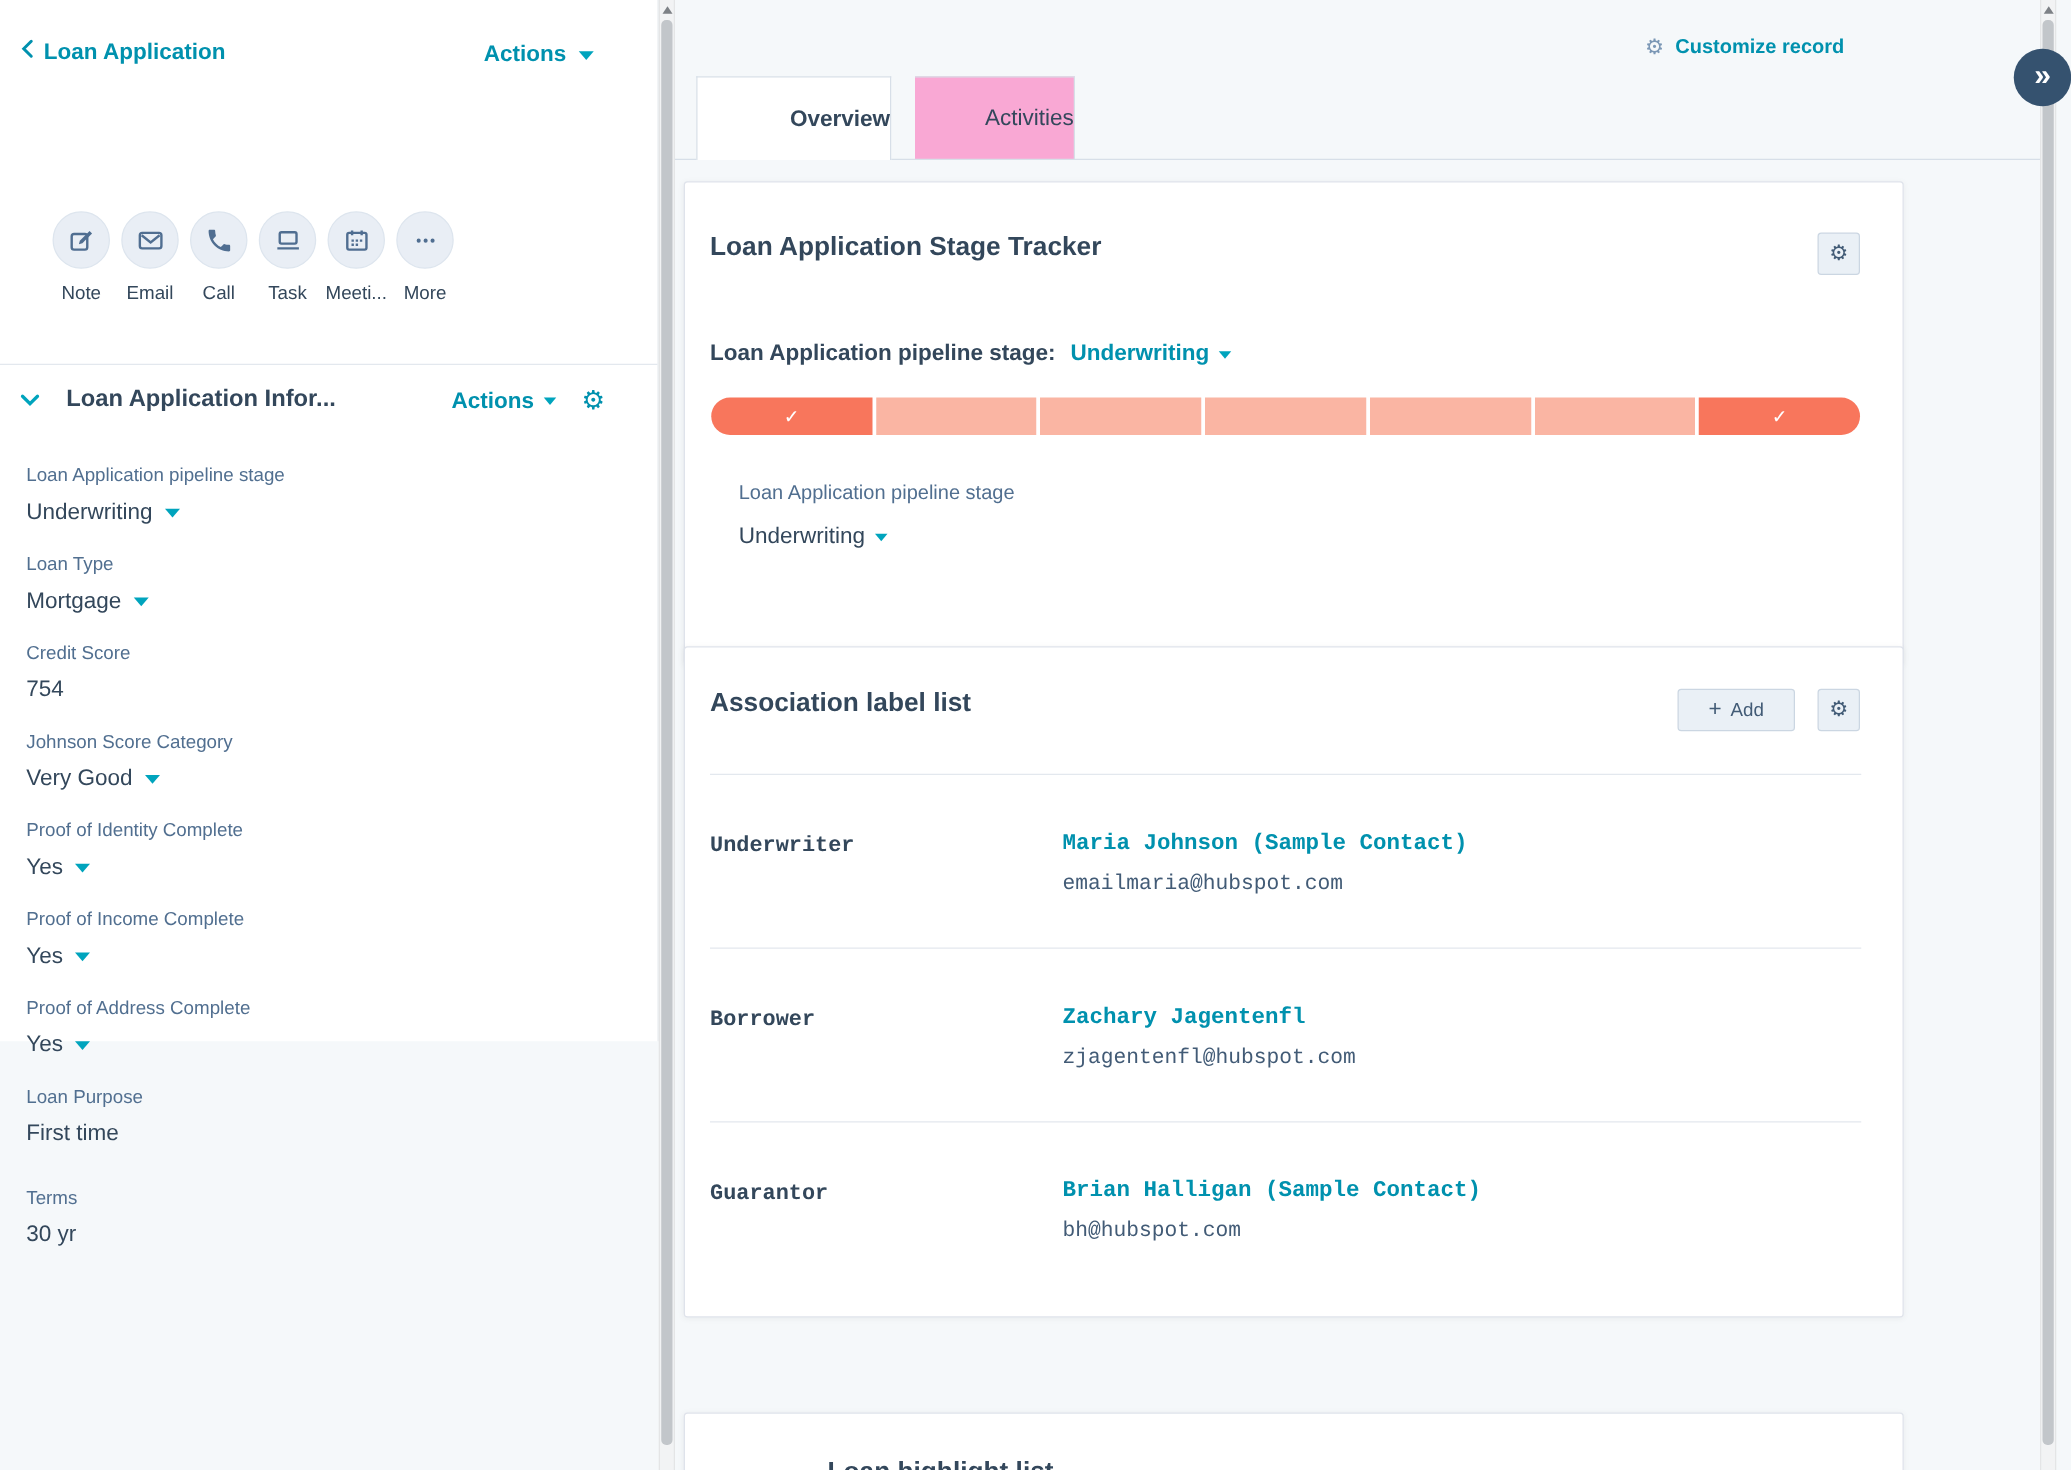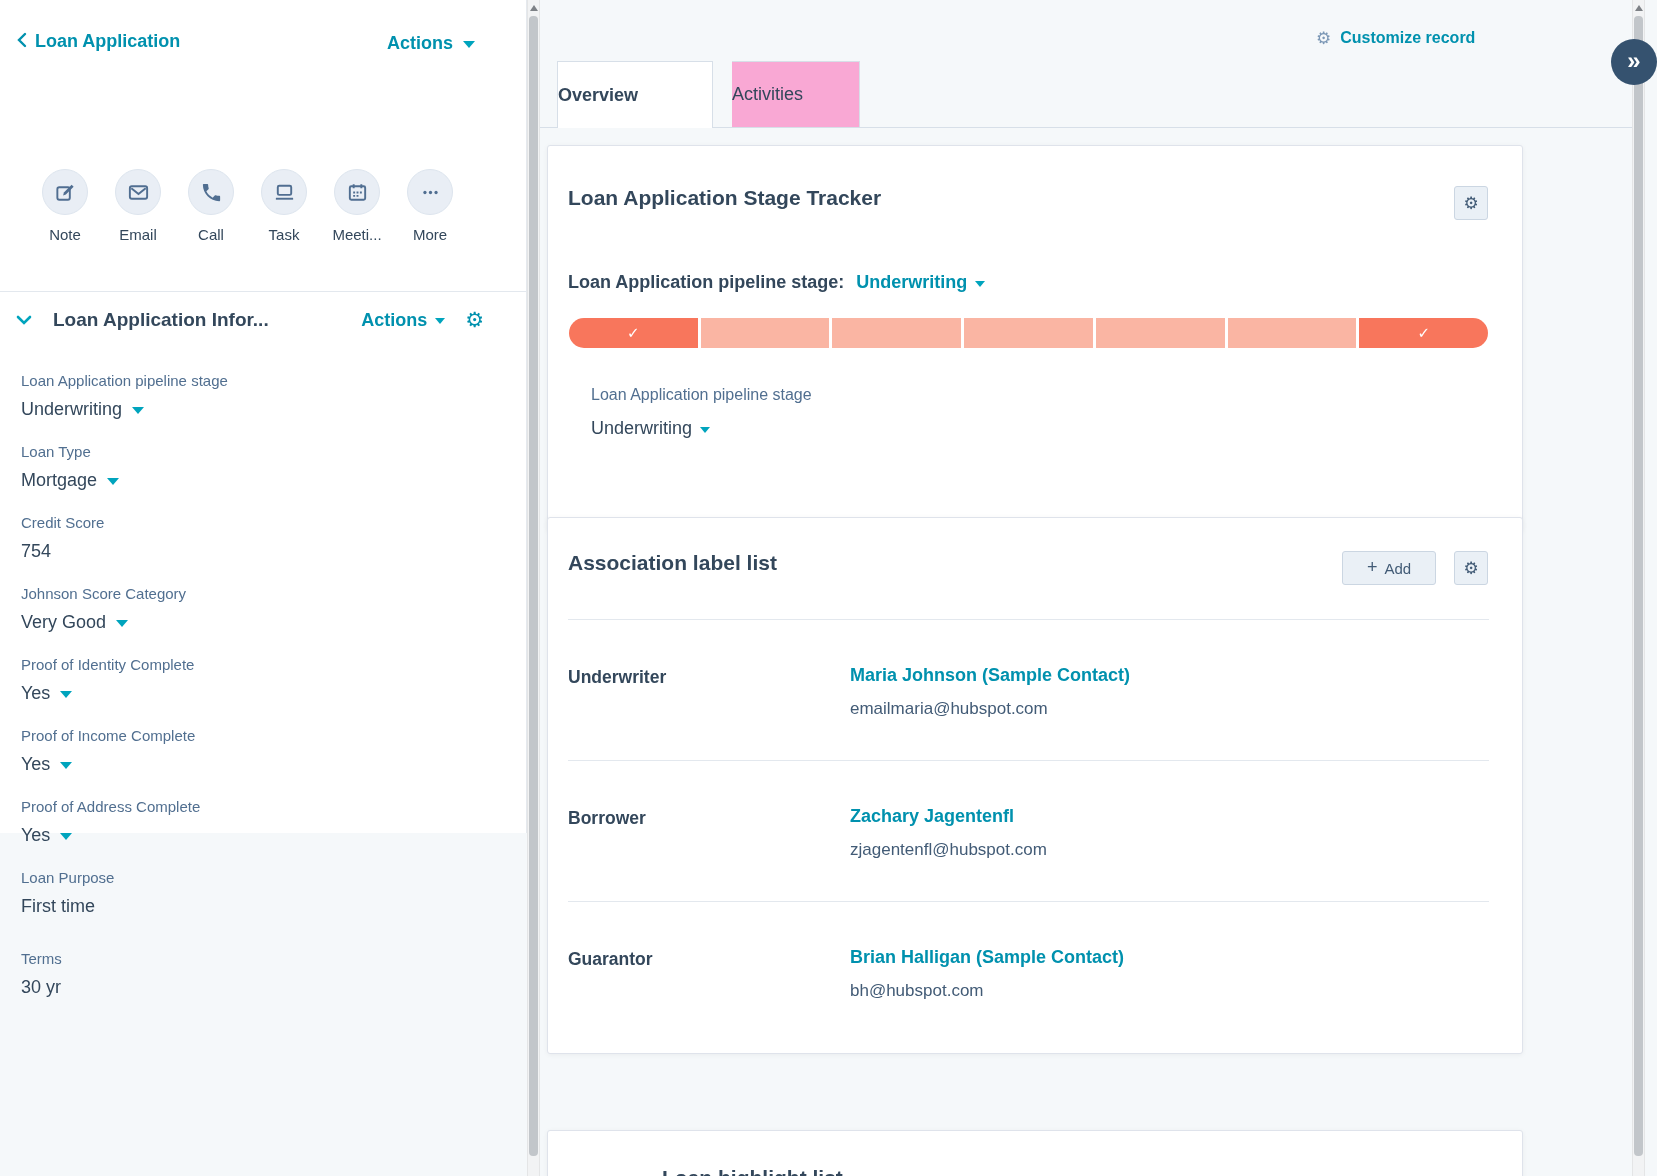--- a/index.html
+++ b/index.html
@@ -5,21 +5,21 @@
   html,body{margin:0;padding:0;}
   body{font-family:"Liberation Sans",sans-serif;}
   #stage{position:relative;width:1657px;height:1176px;overflow:hidden;background:#f5f8fa;}
 
   
   .sidebar{position:absolute;left:0;top:0;width:526px;height:833px;background:#fff;border-right:1px solid #e5e9ee;}
   .back-row{position:absolute;left:16px;top:31px;display:flex;align-items:center;gap:8px;cursor:pointer;}
   .back-row .lbl{font-size:18px;font-weight:700;color:#0091ae;}
   .top-actions{position:absolute;left:387px;top:33px;display:flex;align-items:center;font-size:18px;font-weight:700;color:#0091ae;cursor:pointer;}
   .record-title{position:absolute;left:16px;top:95px;font-size:30px;font-weight:500;color:#33475b;letter-spacing:.2px;}
-  .qa-row{position:absolute;left:42px;top:169px;display:flex;gap:27px;}
+  .qa-row{position:absolute;left:42px;top:169px;display:flex;gap:9px;}
   .qa{width:46px;display:flex;flex-direction:column;align-items:center;}
   .qa-circle{width:46px;height:46px;border-radius:50%;background:#e9eef5;border:1px solid #dde5ee;display:flex;align-items:center;justify-content:center;cursor:pointer;padding:0;}
   .qa-label{margin-top:11px;font-size:15px;color:#33475b;white-space:nowrap;}
   .sb-divider{position:absolute;left:0;top:291px;width:526px;height:1px;background:#e3e8ee;}
   .section-head{position:absolute;left:16px;top:309px;width:468px;display:flex;align-items:center;}
   .section-head .chev{margin-right:21px;display:inline-flex;cursor:pointer;}
   .section-title{flex:1;font-size:19px;font-weight:700;color:#33475b;white-space:nowrap;overflow:hidden;}
   .section-actions{display:flex;align-items:center;font-size:18px;font-weight:700;color:#0091ae;margin-right:20px;cursor:pointer;}
   .gear-glyph{font-family:"DejaVu Sans",sans-serif;color:#0091ae;font-size:21px;line-height:1;cursor:pointer;}
   .fields{position:absolute;left:21px;top:372px;width:480px;}
@@ -39,21 +39,21 @@
   #main-scroll{left:1632px;}
 
   
   .customize{position:absolute;left:1316px;top:29px;display:flex;align-items:center;gap:9px;cursor:pointer;}
   .customize .g{font-family:"DejaVu Sans",sans-serif;font-size:17px;color:#7c98b6;line-height:1;}
   .customize .t{font-size:16px;font-weight:700;color:#0091ae;}
   .expand-btn{position:absolute;left:1611px;top:39px;width:46px;height:46px;border-radius:50%;background:#35526f;color:#fff;display:flex;align-items:center;justify-content:center;font-size:24px;font-weight:700;cursor:pointer;z-index:6;padding-bottom:3px;box-sizing:border-box;}
 
   
   .tabline{position:absolute;left:540px;top:127px;width:1092px;height:1px;background:#d7dfe8;z-index:1;}
-  .tab{position:absolute;top:61px;height:67px;display:flex;align-items:center;justify-content:flex-start;font-size:18px;color:#33475b;box-sizing:border-box;cursor:pointer;z-index:2;}
+  .tab{position:absolute;top:61px;height:67px;display:flex;align-items:center;justify-content:flex-end;font-size:18px;color:#33475b;box-sizing:border-box;cursor:pointer;z-index:2;}
   .tab-active{left:557px;width:156px;background:#fff;border:1px solid #d7dfe8;border-bottom:none;font-weight:700;z-index:3;}
   .tab-inactive{left:732px;width:128px;background:#f9a8d4;border:1px solid #d7dfe8;border-left:none;}
 
   
   .card{position:absolute;left:547px;width:976px;background:#fff;border:1px solid #dfe3eb;border-radius:3px;box-shadow:0 1px 5px rgba(0,0,0,.05);box-sizing:border-box;}
   #card-tracker{top:145px;height:387px;}
   #card-assoc{top:517px;height:537px;}
   #card-clipped{top:1130px;height:90px;}
   .card-title{position:absolute;left:20px;top:40px;font-size:21px;font-weight:700;color:#33475b;}
   .sq-btn{position:absolute;width:34px;height:34px;background:#eaf0f6;border:1px solid #cbd6e2;border-radius:3px;display:flex;align-items:center;justify-content:center;cursor:pointer;box-sizing:border-box;}
@@ -72,21 +72,21 @@
   .seg .check{color:#fff;font-family:"DejaVu Sans",sans-serif;font-size:15px;font-weight:700;}
 
   .sub-label{position:absolute;left:43px;top:240px;font-size:16px;color:#516f90;}
   .sub-value{position:absolute;left:43px;top:272px;font-size:18px;color:#33475b;display:flex;align-items:center;cursor:pointer;}
 
   .add-btn{position:absolute;right:86px;top:33px;width:94px;height:34px;background:#eaf0f6;border:1px solid #cbd6e2;border-radius:3px;display:flex;align-items:center;justify-content:center;gap:7px;font-size:15px;color:#425b76;cursor:pointer;box-sizing:border-box;}
   .add-btn .plus{font-size:18px;font-weight:400;position:relative;top:-1px;}
   .gear-right2{right:34px;top:33px;}
 
   .assoc-list{position:absolute;left:20px;right:33px;top:101px;border-top:1px solid #e3e8ee;}
-  .assoc-row{display:flex;padding:45px 0 41px 0;border-bottom:1px solid #e3e8ee;}
+  .assoc-row{display:flex;padding:45px 0 41px 0;border-bottom:1px solid #e3e8ee;font-family:Liberation Mono, monospace;}
   .assoc-row:last-child{border-bottom:none;}
   .assoc-role{width:282px;font-size:17.5px;font-weight:700;color:#33475b;padding-top:2px;}
   .assoc-name{font-size:18px;font-weight:700;color:#0091ae;cursor:pointer;}
   .assoc-email{font-size:17px;color:#425b76;margin-top:13px;}
 
   .clipped-title{margin:35px 0 0 114px;font-size:21px;font-weight:700;color:#33475b;}
 </style>
 </head>
 <body>
 

